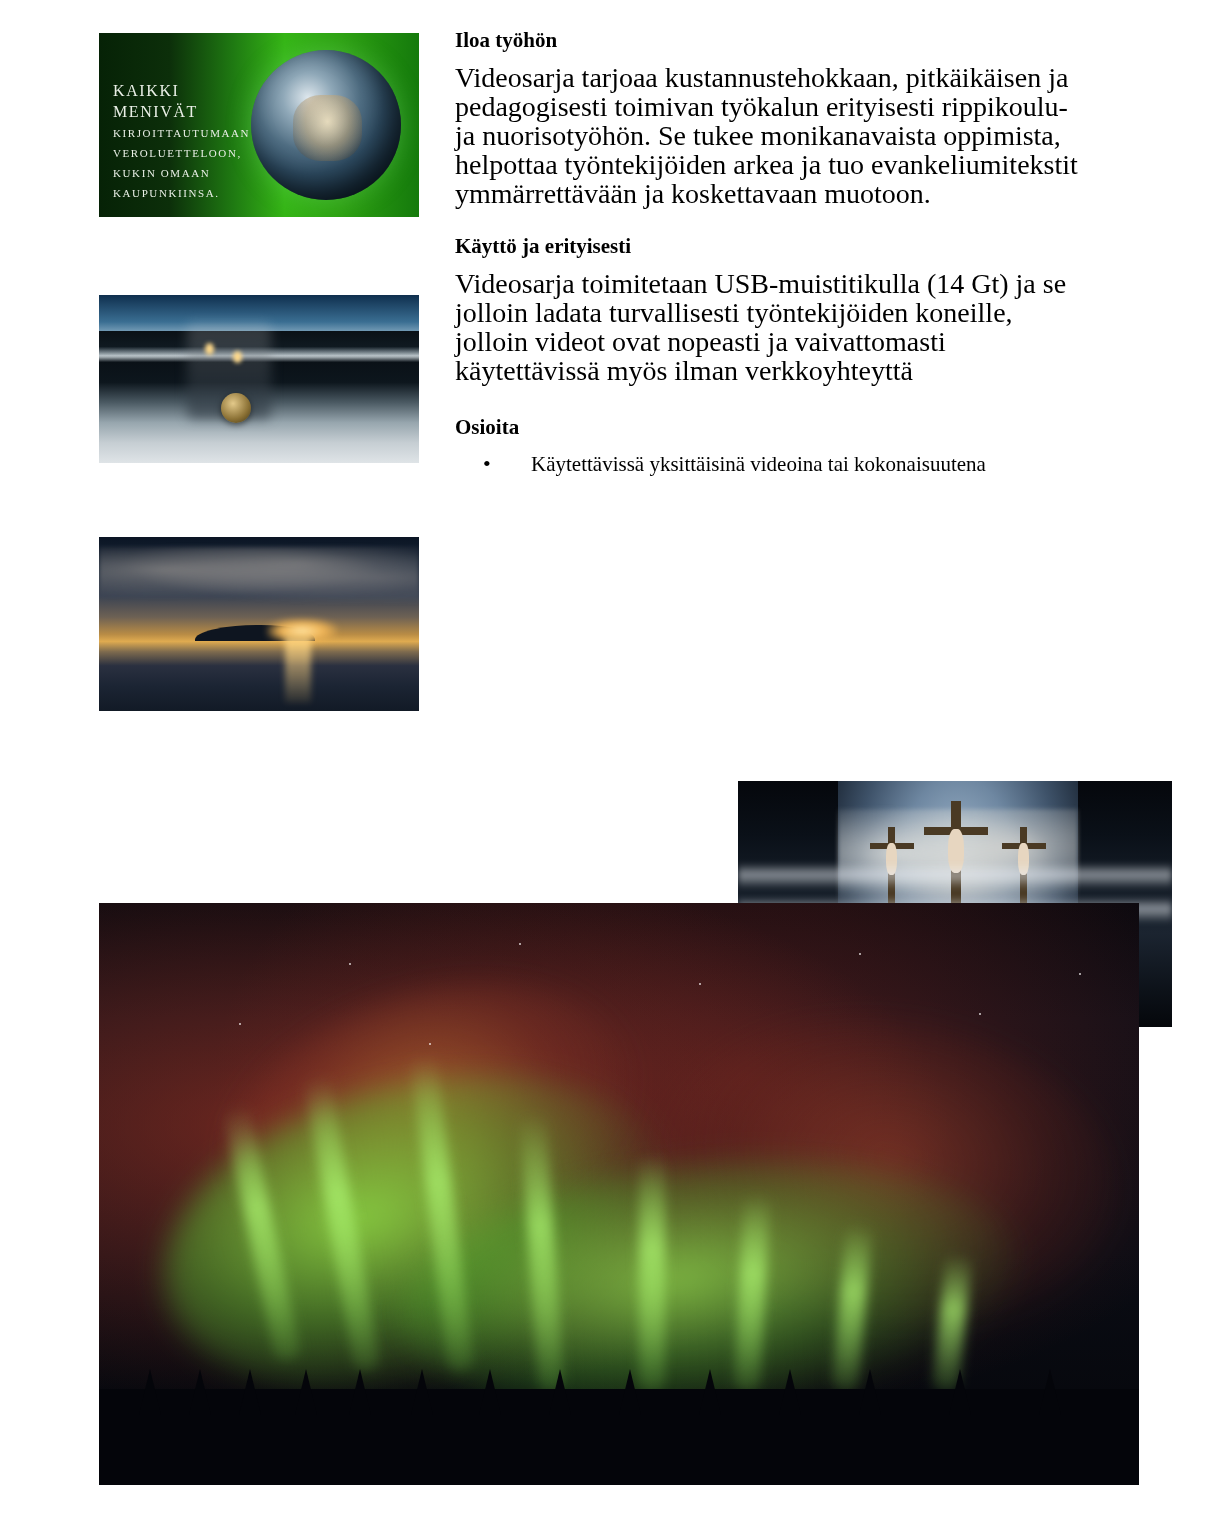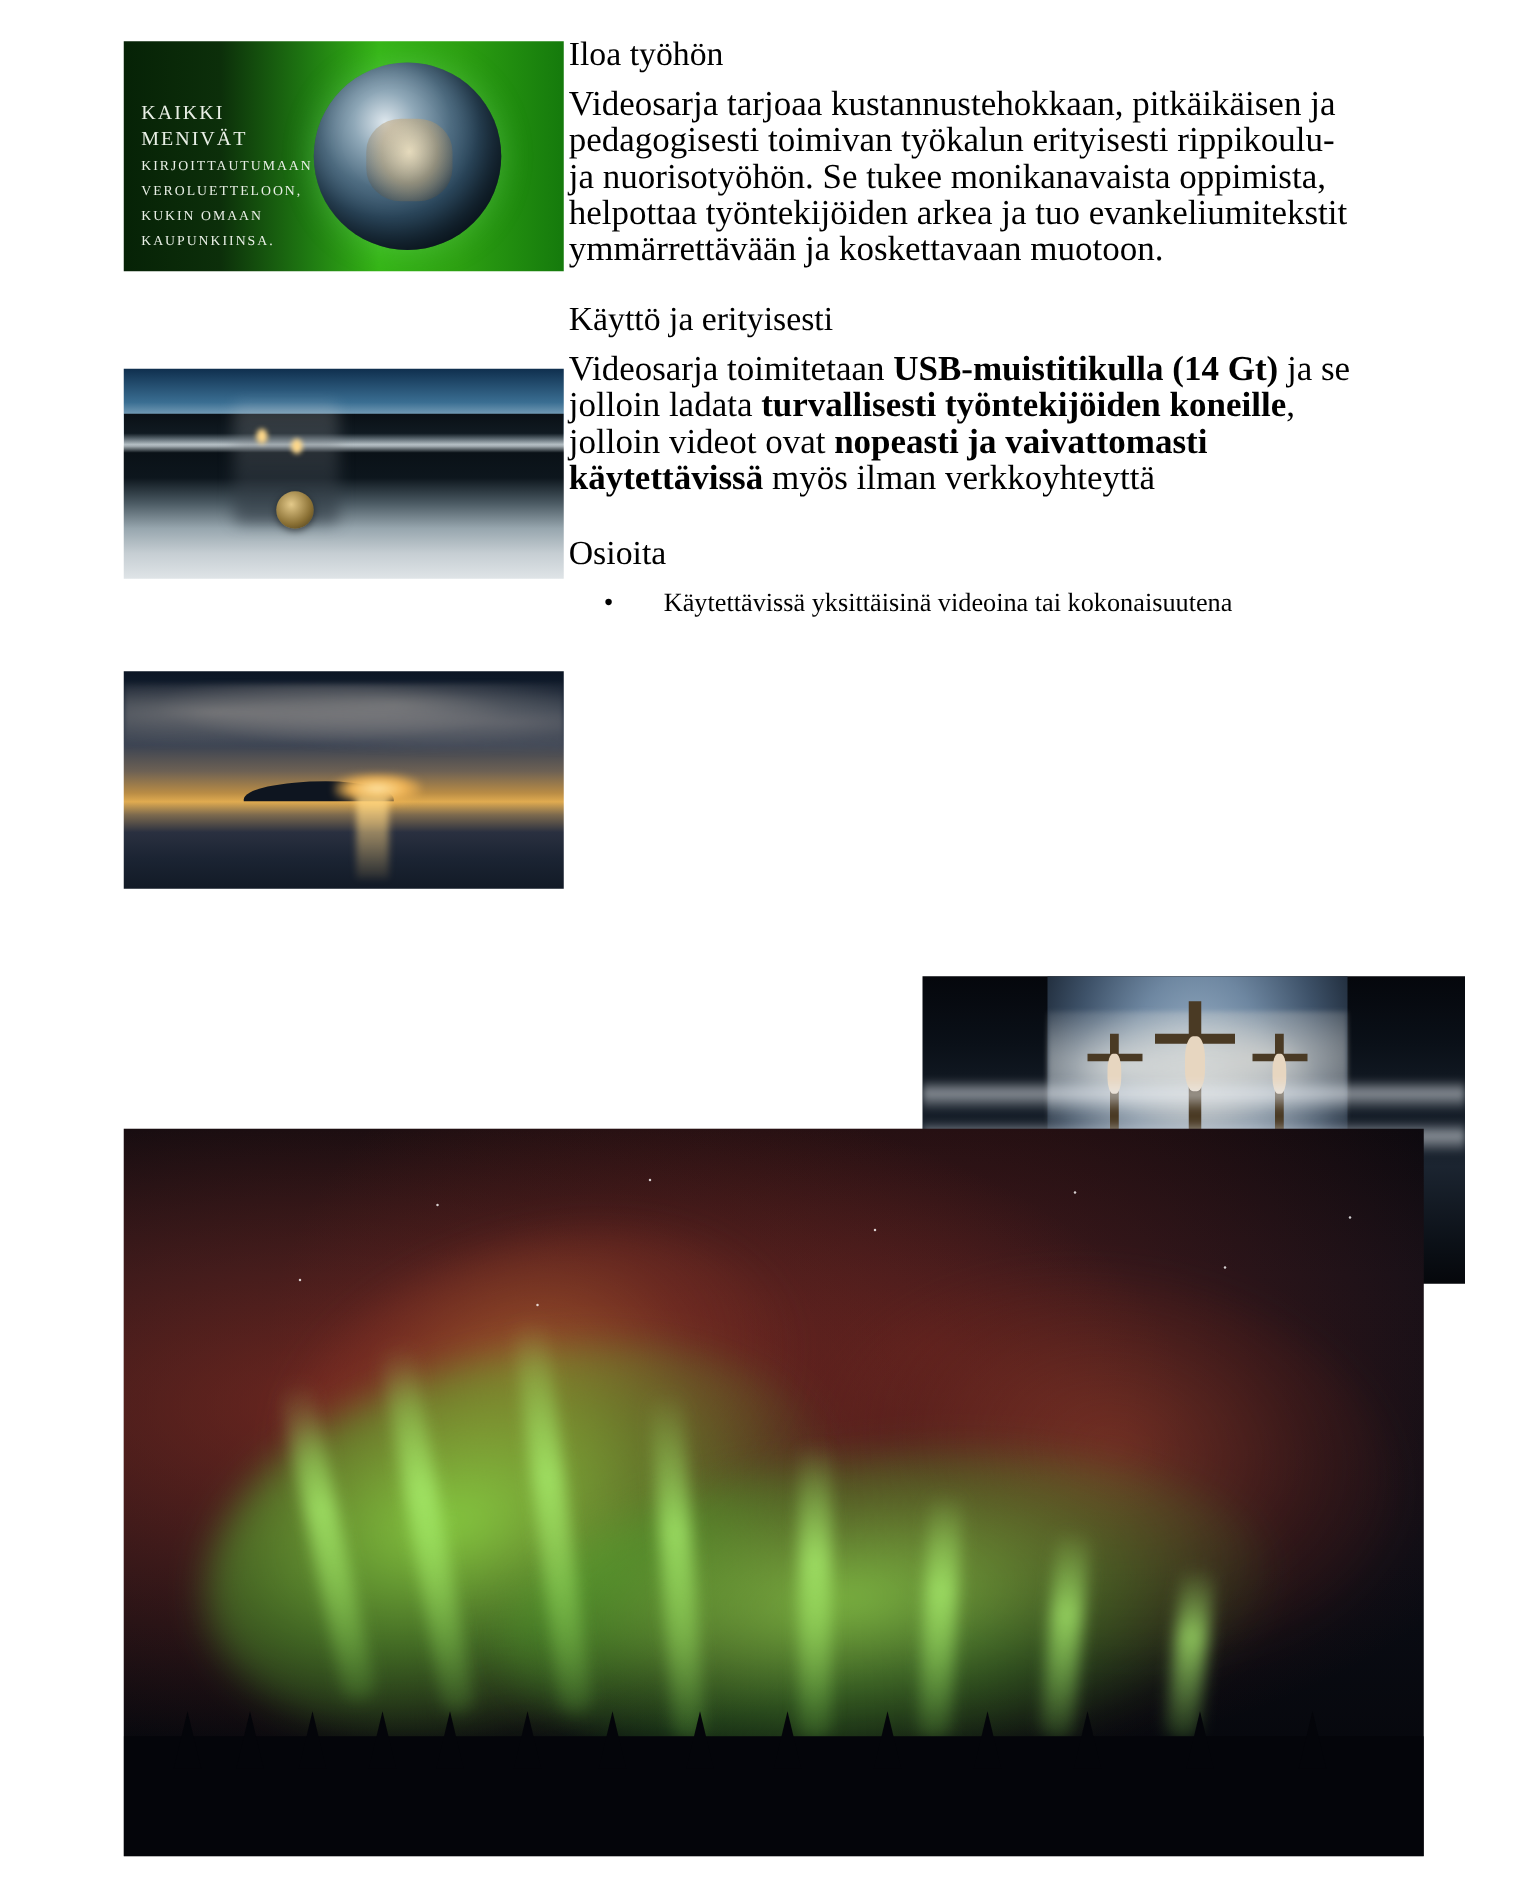--- a/index.html
+++ b/index.html
@@ -25,21 +25,20 @@
   
   .top-images {
     position: absolute;
     left: 99px;
     top: 33px;
     width: 320px;
   }
   .img-box {
     position: relative;
     overflow: hidden;
-    padding-left: 32px;
   }
 
   
   .img-globe {
     width: 320px;
     height: 184px;
     background:
       radial-gradient(circle at 68% 50%, rgba(255,255,255,0.0) 0%, rgba(255,255,255,0) 60%),
       linear-gradient(90deg, #062206 0%, #0c2f0a 22%, #1f7a12 42%, #35b516 58%, #2da012 76%, #157a0c 100%);
   }
@@ -175,22 +174,22 @@
 
   
   .text-col {
     position: absolute;
     left: 455px;
     top: 28px;
     width: 630px;
   }
   h3.heading {
     font-family: "Liberation Serif", serif;
-    font-size: 27px;
-    font-weight: normal;
+    font-size: 21px;
+    font-weight: bold;
     margin: 0 0 10px 0;
   }
   p.body {
     font-size: 28px;
     line-height: 29px;
     margin: 0 0 26px 0;
   }
   p.body.tight { margin-bottom: 30px; }
   .h-gap { margin-top: 34px; }
 
@@ -211,21 +210,21 @@
     position: absolute;
     left: 0;
     top: -1px;
     font-size: 22px;
   }
   .final-note {
     margin-top: 44px;
     font-size: 21px;
     line-height: 29px;
   }
-  b { font-weight: bold; }
+  b { font-weight: normal; }
 
   
   .img-crucifix {
     position: absolute;
     left: 738px;
     top: 781px;
     width: 434px;
     height: 246px;
     background:
       linear-gradient(180deg, #05070c 0%, #0a1018 22%, #141c26 40%, #1b2430 62%, #0c1118 86%, #05070b 100%);

